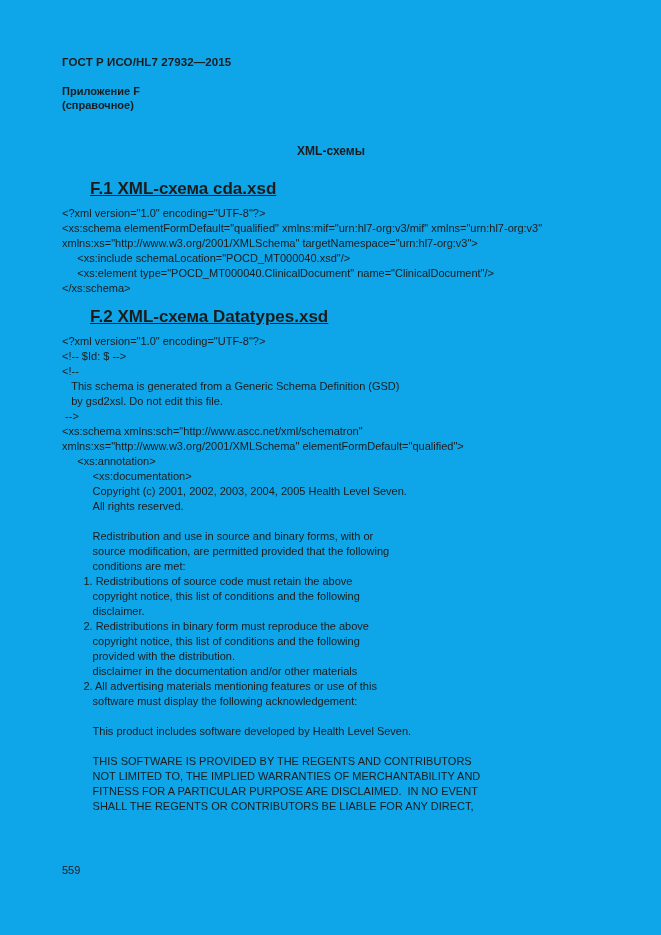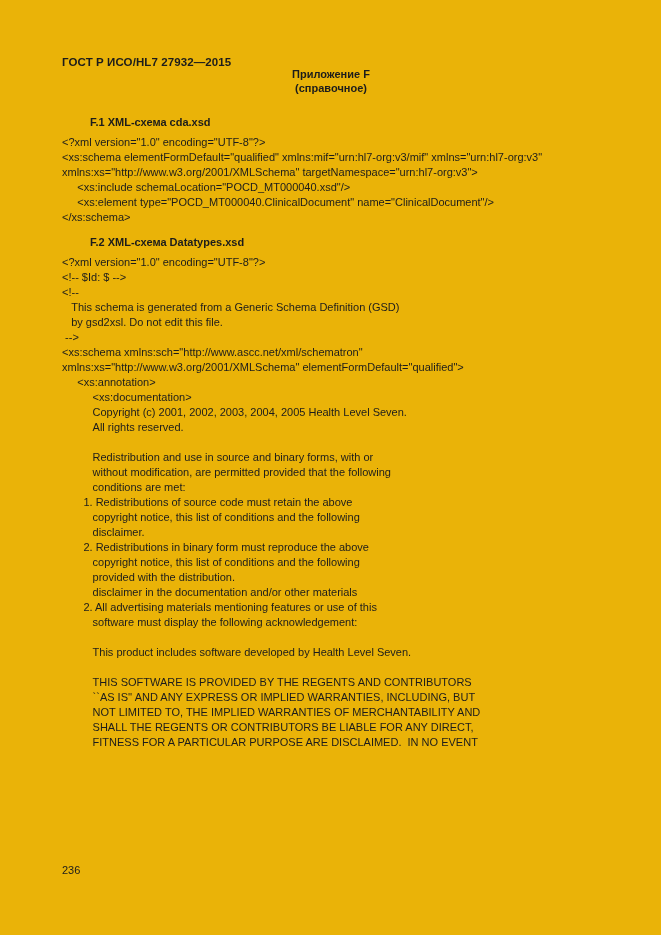--- a/index.html
+++ b/index.html
@@ -5,47 +5,48 @@
   * { margin: 0; padding: 0; box-sizing: border-box; }
   html, body { background: #ffffff; }
   body {
     width: 661px;
     font-family: "Liberation Sans", sans-serif;
   }
   .page {
     position: relative;
     width: 661px;
     height: 935px;
-    background: #eab308;
+    background: #0ea5e9;
     color: #1c1c1c;
     padding: 56px 61px 0 62px;
     overflow: hidden;
   }
   .doc-header {
     font-size: 11.5px;
     font-weight: bold;
     letter-spacing: 0.1px;
   }
   .appendix {
-    text-align: center;
+    margin-top: 17px;
     font-weight: bold;
     font-size: 11px;
     line-height: 13.5px;
   }
   .main-title {
     margin-top: 32px;
     text-align: center;
     font-weight: bold;
     font-size: 12px;
   }
   .section-heading {
     margin-top: 21px;
     padding-left: 28px;
     font-weight: bold;
-    font-size: 11px;
+    font-size: 17px;
+    text-decoration: underline;
   }
   .section-heading.second { margin-top: 11px; }
   .code {
     margin-top: 7px;
     font-size: 11px;
     line-height: 15px;
   }
   .code-line {
     white-space: pre-wrap;
     overflow-wrap: anywhere;
@@ -63,20 +64,21 @@
 
 <div class="page">
 
   <div class="doc-header">ГОСТ Р ИСО/HL7 27932—2015</div>
 
   <div class="appendix">
     <div>Приложение F</div>
     <div>(справочное)</div>
   </div>
 
+  <div class="main-title">XML-схемы</div>
 
   <section>
     <div class="section-heading">F.1 XML-схема cda.xsd</div>
     <div class="code">
         <div class="code-line">&lt;?xml version="1.0" encoding="UTF-8"?&gt;</div>
         <div class="code-line">&lt;xs:schema elementFormDefault="qualified" xmlns:mif="urn:hl7-org:v3/mif" xmlns="urn:hl7-org:v3" xmlns:xs="http://www.w3.org/2001/XMLSchema" targetNamespace="urn:hl7-org:v3"&gt;</div>
         <div class="code-line">     &lt;xs:include schemaLocation="POCD_MT000040.xsd"/&gt;</div>
         <div class="code-line">     &lt;xs:element type="POCD_MT000040.ClinicalDocument" name="ClinicalDocument"/&gt;</div>
         <div class="code-line">&lt;/xs:schema&gt;</div>
       </div>
@@ -91,37 +93,36 @@
         <div class="code-line">   This schema is generated from a Generic Schema Definition (GSD)</div>
         <div class="code-line">   by gsd2xsl. Do not edit this file.</div>
         <div class="code-line"> --&gt;</div>
         <div class="code-line">&lt;xs:schema xmlns:sch="http://www.ascc.net/xml/schematron" xmlns:xs="http://www.w3.org/2001/XMLSchema" elementFormDefault="qualified"&gt;</div>
         <div class="code-line">     &lt;xs:annotation&gt;</div>
         <div class="code-line">          &lt;xs:documentation&gt;</div>
         <div class="code-line">          Copyright (c) 2001, 2002, 2003, 2004, 2005 Health Level Seven.</div>
         <div class="code-line">          All rights reserved.</div>
         <div class="code-line"></div>
         <div class="code-line">          Redistribution and use in source and binary forms, with or</div>
-        <div class="code-line">          without modification, are permitted provided that the following</div>
+        <div class="code-line">          source modification, are permitted provided that the following</div>
         <div class="code-line">          conditions are met:</div>
         <div class="code-line">       1. Redistributions of source code must retain the above</div>
         <div class="code-line">          copyright notice, this list of conditions and the following</div>
         <div class="code-line">          disclaimer.</div>
         <div class="code-line">       2. Redistributions in binary form must reproduce the above</div>
         <div class="code-line">          copyright notice, this list of conditions and the following</div>
         <div class="code-line">          provided with the distribution.</div>
         <div class="code-line">          disclaimer in the documentation and/or other materials</div>
         <div class="code-line">       2. All advertising materials mentioning features or use of this</div>
         <div class="code-line">          software must display the following acknowledgement:</div>
         <div class="code-line"></div>
         <div class="code-line">          This product includes software developed by Health Level Seven.</div>
         <div class="code-line"></div>
         <div class="code-line">          THIS SOFTWARE IS PROVIDED BY THE REGENTS AND CONTRIBUTORS</div>
-        <div class="code-line">          ``AS IS'' AND ANY EXPRESS OR IMPLIED WARRANTIES, INCLUDING, BUT</div>
         <div class="code-line">          NOT LIMITED TO, THE IMPLIED WARRANTIES OF MERCHANTABILITY AND</div>
+        <div class="code-line">          FITNESS FOR A PARTICULAR PURPOSE ARE DISCLAIMED.  IN NO EVENT</div>
         <div class="code-line">          SHALL THE REGENTS OR CONTRIBUTORS BE LIABLE FOR ANY DIRECT,</div>
-        <div class="code-line">          FITNESS FOR A PARTICULAR PURPOSE ARE DISCLAIMED.  IN NO EVENT</div>
       </div>
   </section>
 
-  <div class="page-number">236</div>
+  <div class="page-number">559</div>
 
 </div>
 
 </body></html>

